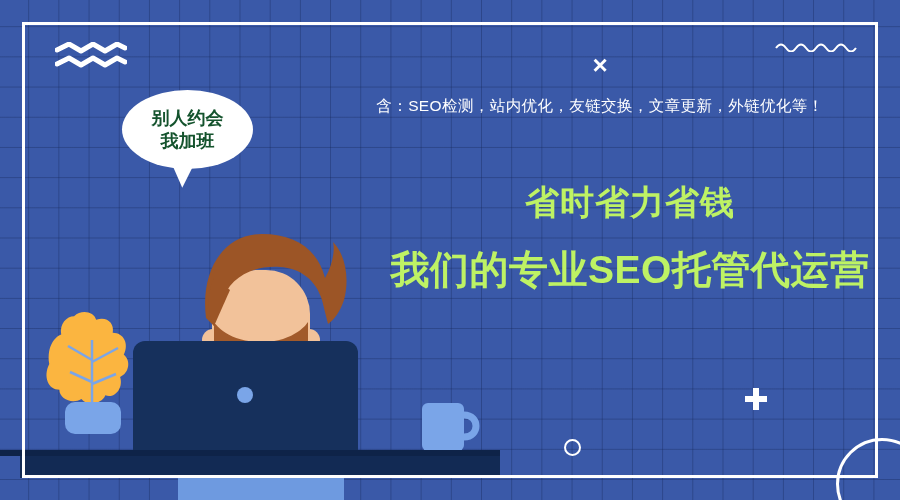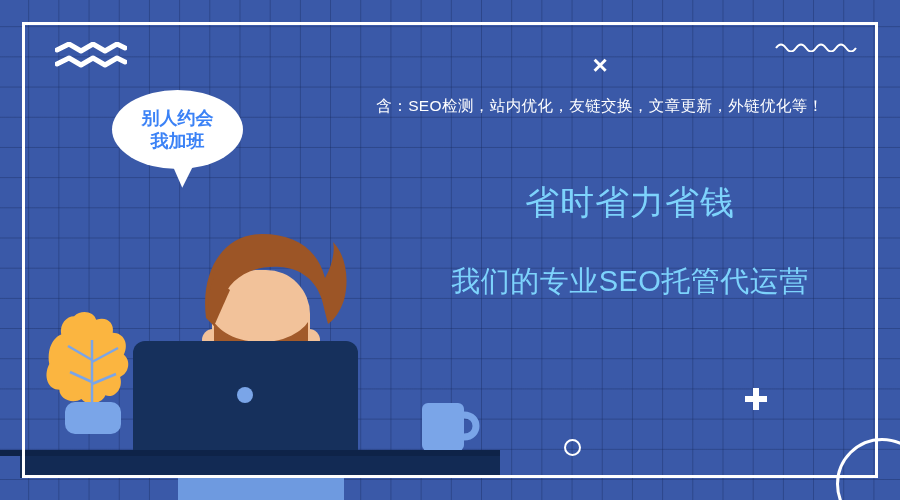--- a/index.html
+++ b/index.html
@@ -95,48 +95,48 @@
     text-align: center;
   }
 
   
   #slogans {
     position: absolute;
     left: 360px; top: 185px; width: 540px;
     text-align: center;
   }
   .slogan {
-    color: #7dd3fc;
-    font-weight: normal;
+    color: #bef264;
+    font-weight: bold;
     white-space: nowrap;
     line-height: 1;
   }
   #slogan-1 { font-size: 34px; letter-spacing: 1px; }
-  #slogan-2 { font-size: 29px; margin-top: 48px; letter-spacing: 0.5px; }
+  #slogan-2 { font-size: 39px; margin-top: 31px; letter-spacing: 0.5px; }
   #slogan-3 { font-size: 33px; margin-top: 33px; letter-spacing: 0.5px; }
 
   
   #illustration {
     position: absolute;
     left: 0; top: 150px;
     width: 520px; height: 350px;
   }
 
   
   #bubble {
     position: absolute;
-    left: 112px; top: 90px;
+    left: 122px; top: 90px;
     width: 131px; height: 79px;
     background: #ffffff;
     border-radius: 50% / 50%;
     display: flex;
     flex-direction: column;
     align-items: center;
     justify-content: center;
-    color: #3b82f6;
+    color: #14532d;
     font-size: 18px;
     font-weight: bold;
     line-height: 1.25;
   }
   #bubble-tail {
     position: absolute;
     left: 171px; top: 155px;
     width: 0; height: 0;
     border-left: 9px solid transparent;
     border-right: 22px solid transparent;

